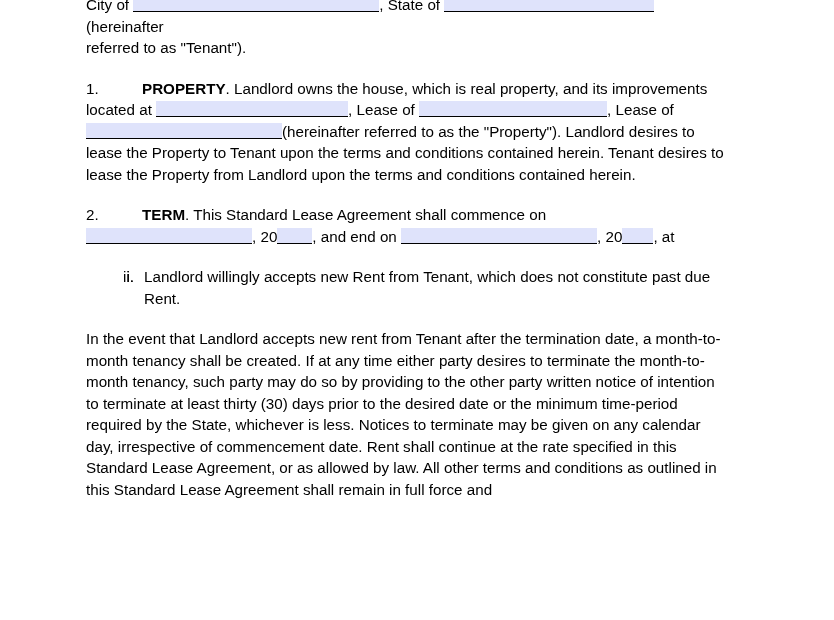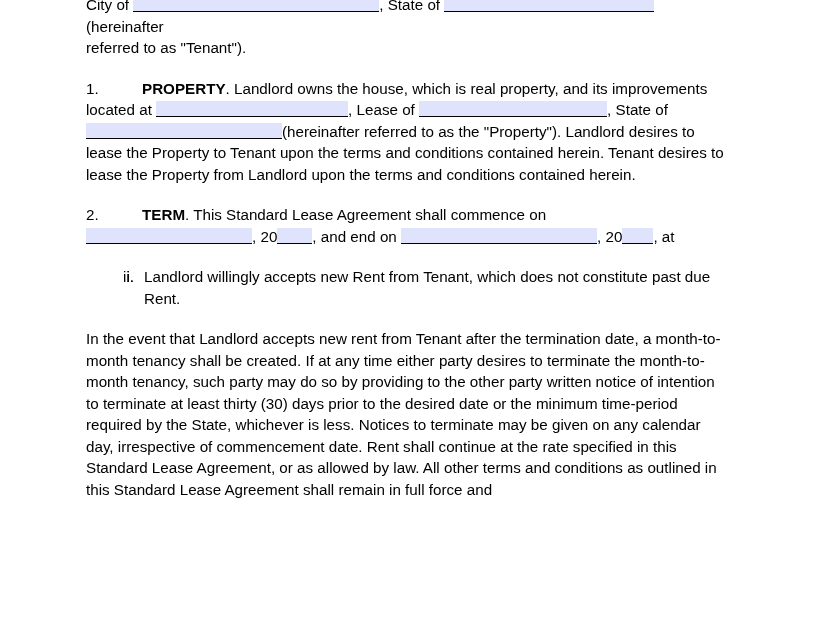--- a/index.html
+++ b/index.html
@@ -101,21 +101,21 @@
       <span class="blank w-state1"></span>
       <span>(hereinafter</span><br>
       <span>referred to as "Tenant").</span>
     </p>
 
 
     <p class="numbered">
       <span class="num">1.</span><span class="heading">PROPERTY</span><span>. Landlord owns the house, which is real property, and its improvements located at</span>
       <span class="blank w-addr"></span><span>, Lease of</span>
       <span class="blank w-city2"></span><span>,</span>
-      <span>State of</span>
+      <span>Lease of</span>
       <span class="blank w-state2"></span><span>(hereinafter referred to as the "Property"). Landlord desires to lease the Property to Tenant upon the terms and conditions contained herein. Tenant desires to lease the Property from Landlord upon the terms and conditions contained herein.</span>
     </p>
 
     <p class="numbered">
       <span class="num">2.</span><span class="heading">TERM</span><span>. This Standard Lease Agreement shall commence on</span><br>
       <span class="blank w-date1"></span><span>, 20</span><span class="blank-inline w-yr1"></span><span>, and end on</span>
       <span class="blank w-date2"></span><span>, 20</span><span class="blank-inline w-yr2"></span><span>, at</span><br>
     </p>
 
     <ol class="roman">

